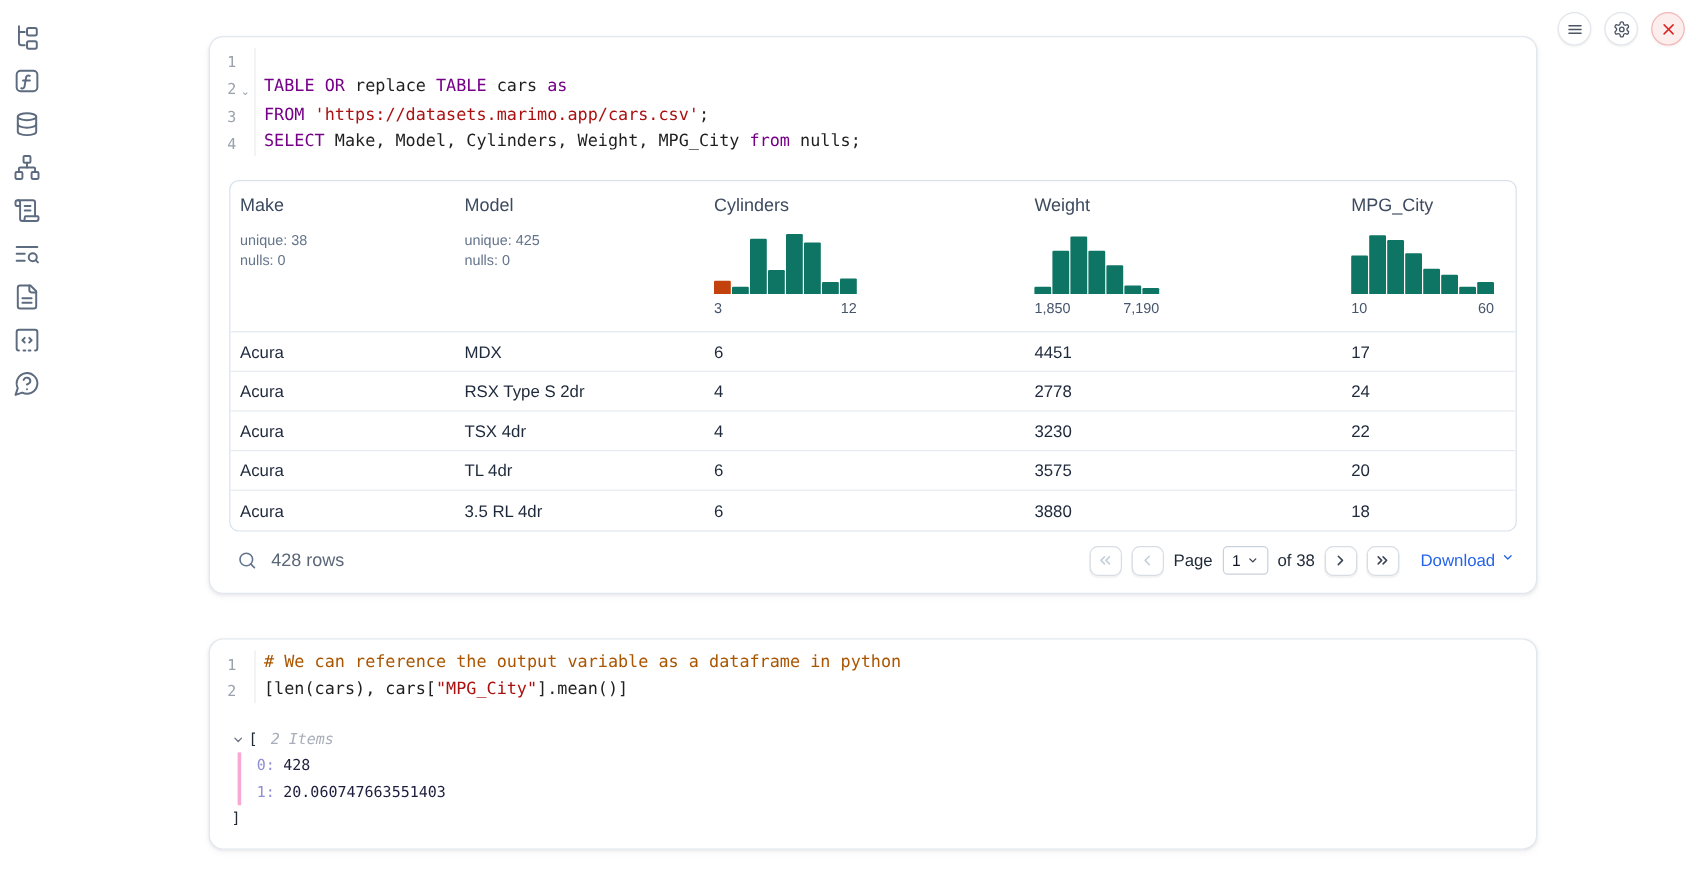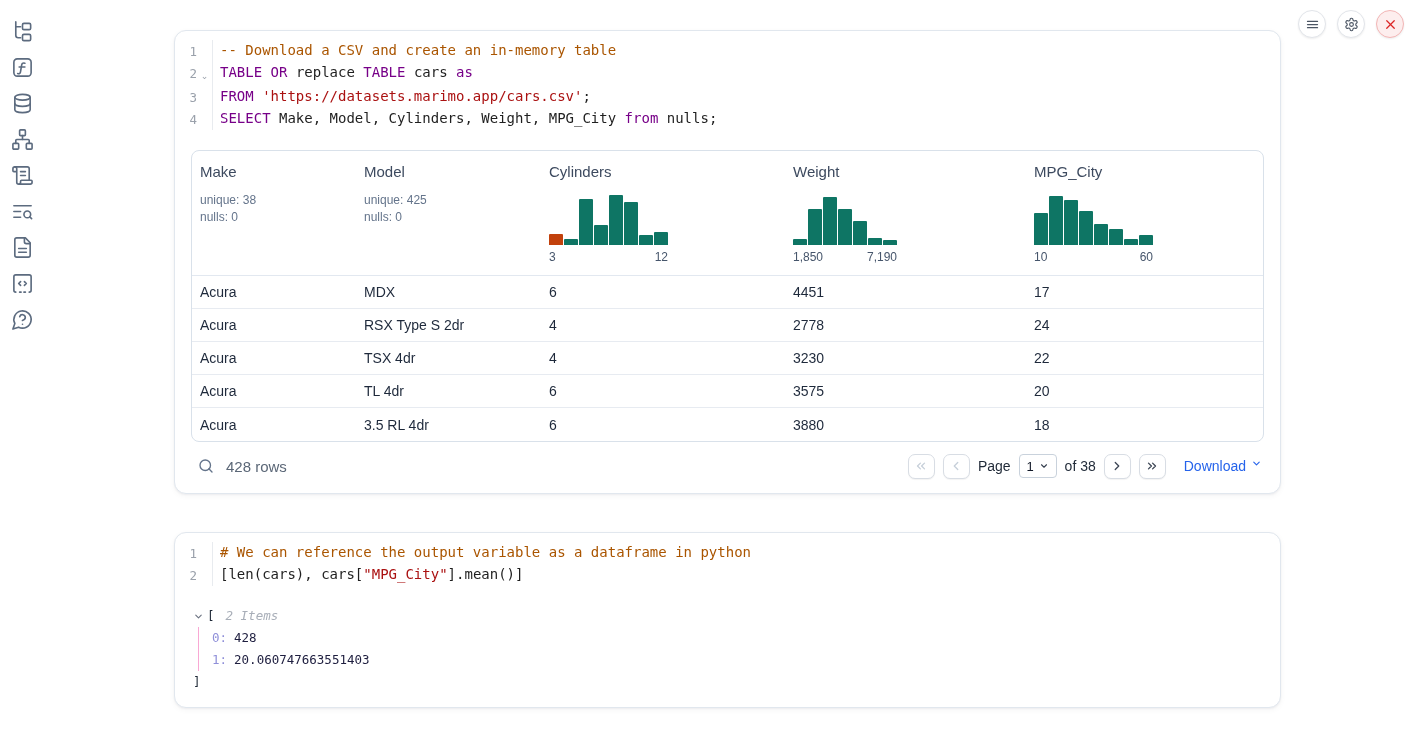--- a/index.html
+++ b/index.html
@@ -44,21 +44,21 @@
                 display:flex; align-items:center; padding:0 34px 0 22px; }
   .outvar-label { font-size:12px; font-weight:bold; color:#0e7aa7; }
   .outvar-input { margin-left:8px; width:80px; height:19px; border:1px solid #ccd6e0;
                   border-radius:4px; padding:0 6px; font-size:12px; font-weight:bold;
                   color:#0e7aa7; outline:none; font-family:"Liberation Sans", sans-serif; }
   .lang-badge { margin-left:auto; font-size:12px; font-weight:bold; color:#0e7aa7; }
 
   
   .output-area { padding:13px 16px 12px 16px; }
   .table-card { border:1px solid #d9e1ea; border-radius:8px; overflow:hidden; }
-  .tgrid { display:grid; grid-template-columns:164px 185px 244px 241px 1fr; }
+  .tgrid { display:grid; grid-template-columns:164px 185px 244px 241px 1fr;gap:23px; }
   .thead { border-bottom:1px solid #e2e8f0; padding-top:12px; padding-bottom:10px; }
   .th-cell { padding-left:8px; }
   .col-name { font-size:15px; color:#3d4a5f; height:20px; cursor:pointer; }
   .col-stats { margin-top:9px; font-size:12px; color:#64748b; line-height:17px; }
   .hist-wrap { display:inline-block; margin-top:10px; }
   .hist { display:flex; align-items:flex-end; gap:1px; height:52px; }
   .hist-bar { flex:0 0 14px; border-radius:1px 1px 0 0; }
   .hist-labels { display:flex; justify-content:space-between; margin-top:5px;
                  font-size:12px; color:#46556b; }
   .trow { height:33px; align-items:center; font-size:14px; color:#1e293b;
@@ -85,21 +85,21 @@
   .download { margin-left:10px; display:flex; align-items:flex-start; gap:5px; color:#2563eb;
               font-size:14px; cursor:pointer; }
   .download svg { width:11px; height:11px; }
 
   
   .tree { font-family:"DejaVu Sans Mono", monospace; font-size:12.5px; color:#1f2937;
           padding:12px 0 14px 18px; line-height:22px; }
   .tree-head { display:flex; align-items:center; gap:3px; }
   .tree-chevron { width:11px; height:11px; color:#6b7280; cursor:pointer; flex:none; }
   .tree-items-label { font-style:italic; color:#a8aeb8; margin-left:8px; }
-  .tree-children { margin-left:5px; border-left:1px solid #f9a8d4; padding-left:13px; }
+  .tree-children { margin-left:5px; border-left:3px solid #f9a8d4; padding-left:13px; }
   .tree-key { color:#8f8fd9; }
   .tree-val { color:#1e1e3f; margin-left:7px; }
   .bracket { color:#1f2937; }
 </style>
 </head>
 <body>
 
 <div class="sidebar">
   <div class="side-btn">
     <svg viewBox="0 0 24 24" fill="none" stroke="currentColor" stroke-width="1.7" stroke-linecap="round" stroke-linejoin="round">
@@ -203,21 +203,20 @@
   </div>
 </div>
 
 <div class="cell" id="cell-sql">
   <div class="editor">
     <div class="code-row">
       <div class="gutter-wrap">
           <div class="lnum">1</div>
           <div class="fold"></div>
         </div>
-      <div class="codeline"><span class="tok-comment">-- Download a CSV and create an in-memory table</span></div>
     </div>
     <div class="code-row">
       <div class="gutter-wrap">
           <div class="lnum">2</div>
           <div class="fold">⌄</div>
         </div>
       <div class="codeline"><span class="tok-keyword">TABLE</span><span class="tok-plain"> </span><span class="tok-keyword">OR</span><span class="tok-plain"> replace </span><span class="tok-keyword">TABLE</span><span class="tok-plain"> cars </span><span class="tok-keyword">as</span></div>
     </div>
     <div class="code-row">
       <div class="gutter-wrap">

